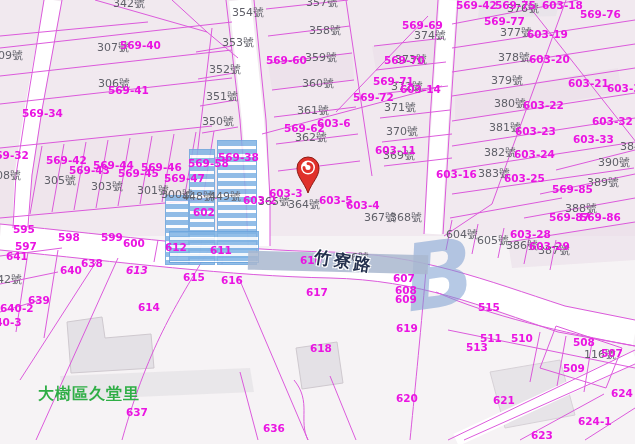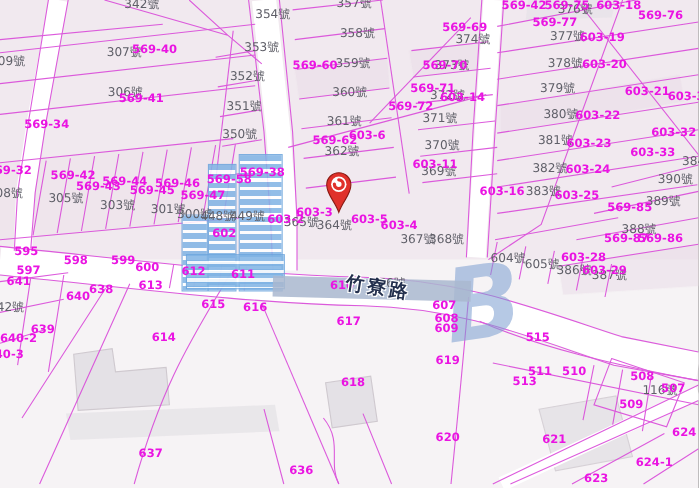--- a/index.html
+++ b/index.html
@@ -213,21 +213,21 @@
       <span class="lbl m" style="left: 15px; top: 241px;">597</span>
       <span class="lbl m" style="left: 58px; top: 232px;">598</span>
       <span class="lbl m" style="left: 101px; top: 232px;">599</span>
       <span class="lbl m" style="left: 123px; top: 238px;">600</span>
       <span class="lbl m" style="left: 6px; top: 251px;">641</span>
       <span class="lbl m" style="left: 24px; top: 265px; padding-left: 36px;">640</span>
       <span class="lbl m" style="left: 0px; top: 303px;">640-2</span>
       <span class="lbl m" style="left: -12px; top: 317px;">640-3</span>
       <span class="lbl m" style="left: 28px; top: 295px;">639</span>
       <span class="lbl m" style="left: 81px; top: 258px;">638</span>
-      <span class="lbl m" style="left: 126px; top: 255px;">613</span>
+      <span class="lbl m" style="left: 126px; top: 265px; font-style: italic;">613</span>
       <span class="lbl m" style="left: 183px; top: 272px;">615</span>
       <span class="lbl m" style="left: 138px; top: 302px;">614</span>
       <span class="lbl m" style="left: 165px; top: 242px;">612</span>
       <span class="lbl m" style="left: 210px; top: 245px;">611</span>
       <span class="lbl m" style="left: 300px; top: 255px;">610</span>
       <span class="lbl m" style="left: 221px; top: 275px;">616</span>
       <span class="lbl m" style="left: 306px; top: 287px;">617</span>
       <span class="lbl m" style="left: 310px; top: 343px;">618</span>
       <span class="lbl m" style="left: 393px; top: 273px;">607</span>
       <span class="lbl m" style="left: 395px; top: 285px;">608</span>
@@ -242,20 +242,21 @@
       <span class="lbl m" style="left: 563px; top: 363px;">509</span>
       <span class="lbl m" style="left: 493px; top: 395px;">621</span>
       <span class="lbl m" style="left: 611px; top: 388px;">624</span>
       <span class="lbl m" style="left: 578px; top: 416px;">624-1</span>
       <span class="lbl m" style="left: 531px; top: 430px;">623</span>
       <span class="lbl m" style="left: 263px; top: 423px;">636</span>
       <span class="lbl m" style="left: 396px; top: 393px;">620</span>
       <span class="lbl m" style="left: 126px; top: 407px;">637</span>
     </div>
 
+  <div id="district" class="lbl grn">大樹區久堂里</div>
 
   <svg id="pin" width="30" height="42" viewBox="0 0 30 42">
     <path d="M15,40 C11,29 4,24 4,15 a11,11 0 1 1 22,0 c0,9 -7,14 -11,25 Z" fill="#e0312b" stroke="#8c1a14" stroke-width="1"></path>
     <circle cx="15" cy="14.5" r="7" fill="#ffffff"></circle>
     <path d="M15,10.5 a4,4 0 1 1 -4,4" fill="none" stroke="#e0312b" stroke-width="3" stroke-linecap="round"></path>
   </svg>
 
 </div>
 
 </body></html>

